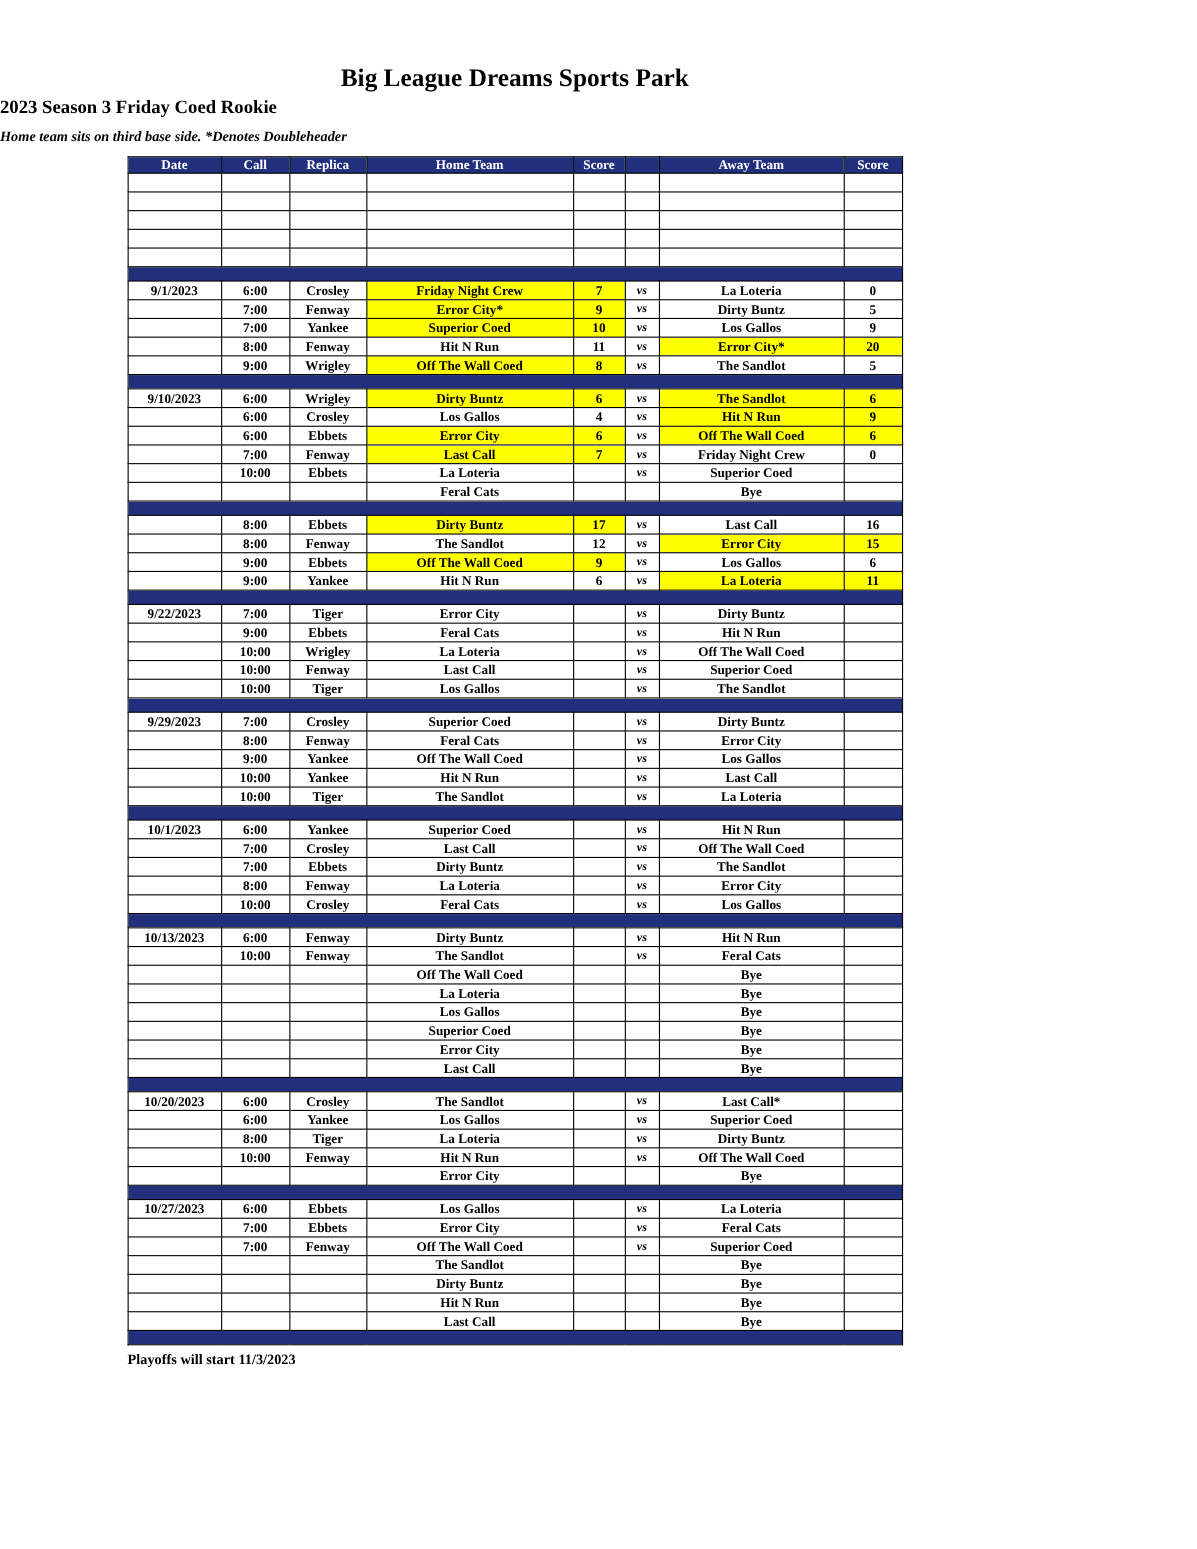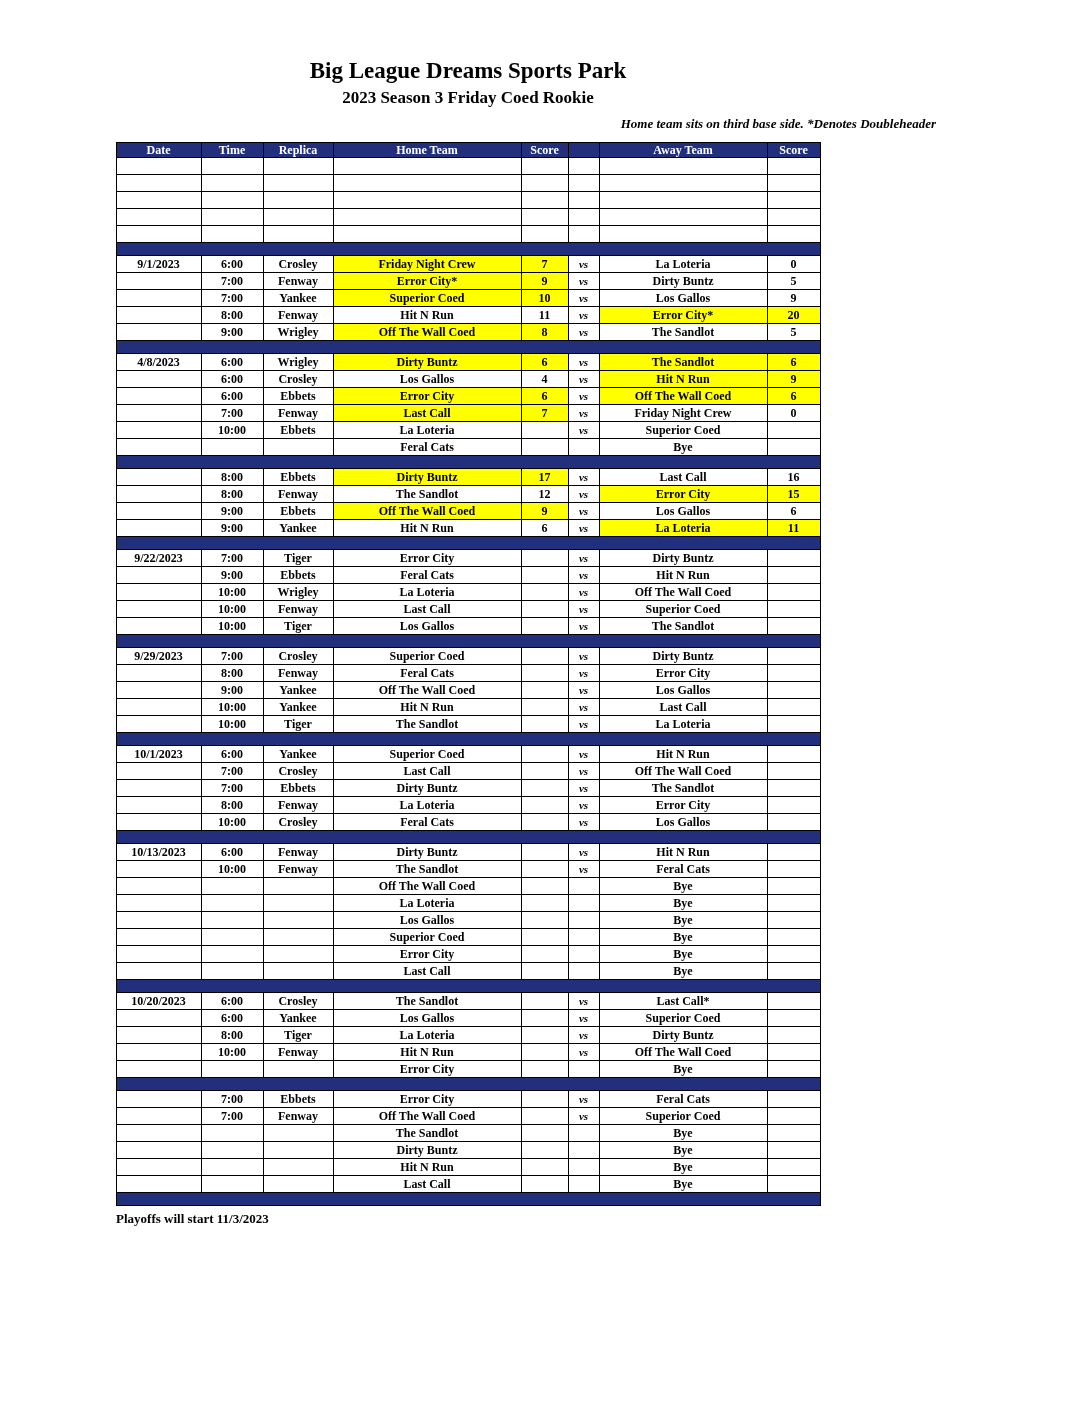--- a/index.html
+++ b/index.html
@@ -19,28 +19,27 @@
   .page { width: 936px; height: 1408px; overflow: hidden; }
   .title {
     margin: 58px 0 0 0;
     text-align: center;
     font-size: 23px;
     font-weight: bold;
     line-height: 26px;
   }
   .subtitle {
     margin: 4px 0 0 0;
-    text-align: center;
     font-size: 17px;
     font-weight: bold;
     line-height: 20px;
   }
   .note {
     margin: 8px 0 0 0;
-    text-align: right;
+    text-align: left;
     font-size: 13px;
     font-weight: bold;
     font-style: italic;
     line-height: 16px;
   }
   table.sched {
     border-collapse: collapse;
     table-layout: fixed;
     width: 704px;
     margin: 10px auto 0 auto;
@@ -100,21 +99,21 @@
       <col style="width:70px">
       <col style="width:188px">
       <col style="width:47px">
       <col style="width:31px">
       <col style="width:168px">
       <col style="width:53px">
     </colgroup>
     <tbody>
         <tr class="header">
           <th>Date</th>
-          <th>Time</th>
+          <th>Call</th>
           <th>Replica</th>
           <th>Home Team</th>
           <th>Score</th>
           <th></th>
           <th>Away Team</th>
           <th>Score</th>
         </tr>
         <tr>
           <td></td>
           <td></td>
@@ -215,21 +214,21 @@
           <td class="hl">Off The Wall Coed</td>
           <td class="hl">8</td>
           <td class="vs">vs</td>
           <td>The Sandlot</td>
           <td>5</td>
         </tr>
         <tr class="sep">
           <td colspan="8"></td>
         </tr>
         <tr>
-          <td>4/8/2023</td>
+          <td>9/10/2023</td>
           <td>6:00</td>
           <td>Wrigley</td>
           <td class="hl">Dirty Buntz</td>
           <td class="hl">6</td>
           <td class="vs">vs</td>
           <td class="hl">The Sandlot</td>
           <td class="hl">6</td>
         </tr>
         <tr>
           <td></td>
@@ -614,20 +613,30 @@
           <td></td>
           <td></td>
           <td>Error City</td>
           <td></td>
           <td class="vs"></td>
           <td>Bye</td>
           <td></td>
         </tr>
         <tr class="sep">
           <td colspan="8"></td>
+        </tr>
+        <tr>
+          <td>10/27/2023</td>
+          <td>6:00</td>
+          <td>Ebbets</td>
+          <td>Los Gallos</td>
+          <td></td>
+          <td class="vs">vs</td>
+          <td>La Loteria</td>
+          <td></td>
         </tr>
         <tr>
           <td></td>
           <td>7:00</td>
           <td>Ebbets</td>
           <td>Error City</td>
           <td></td>
           <td class="vs">vs</td>
           <td>Feral Cats</td>
           <td></td>

